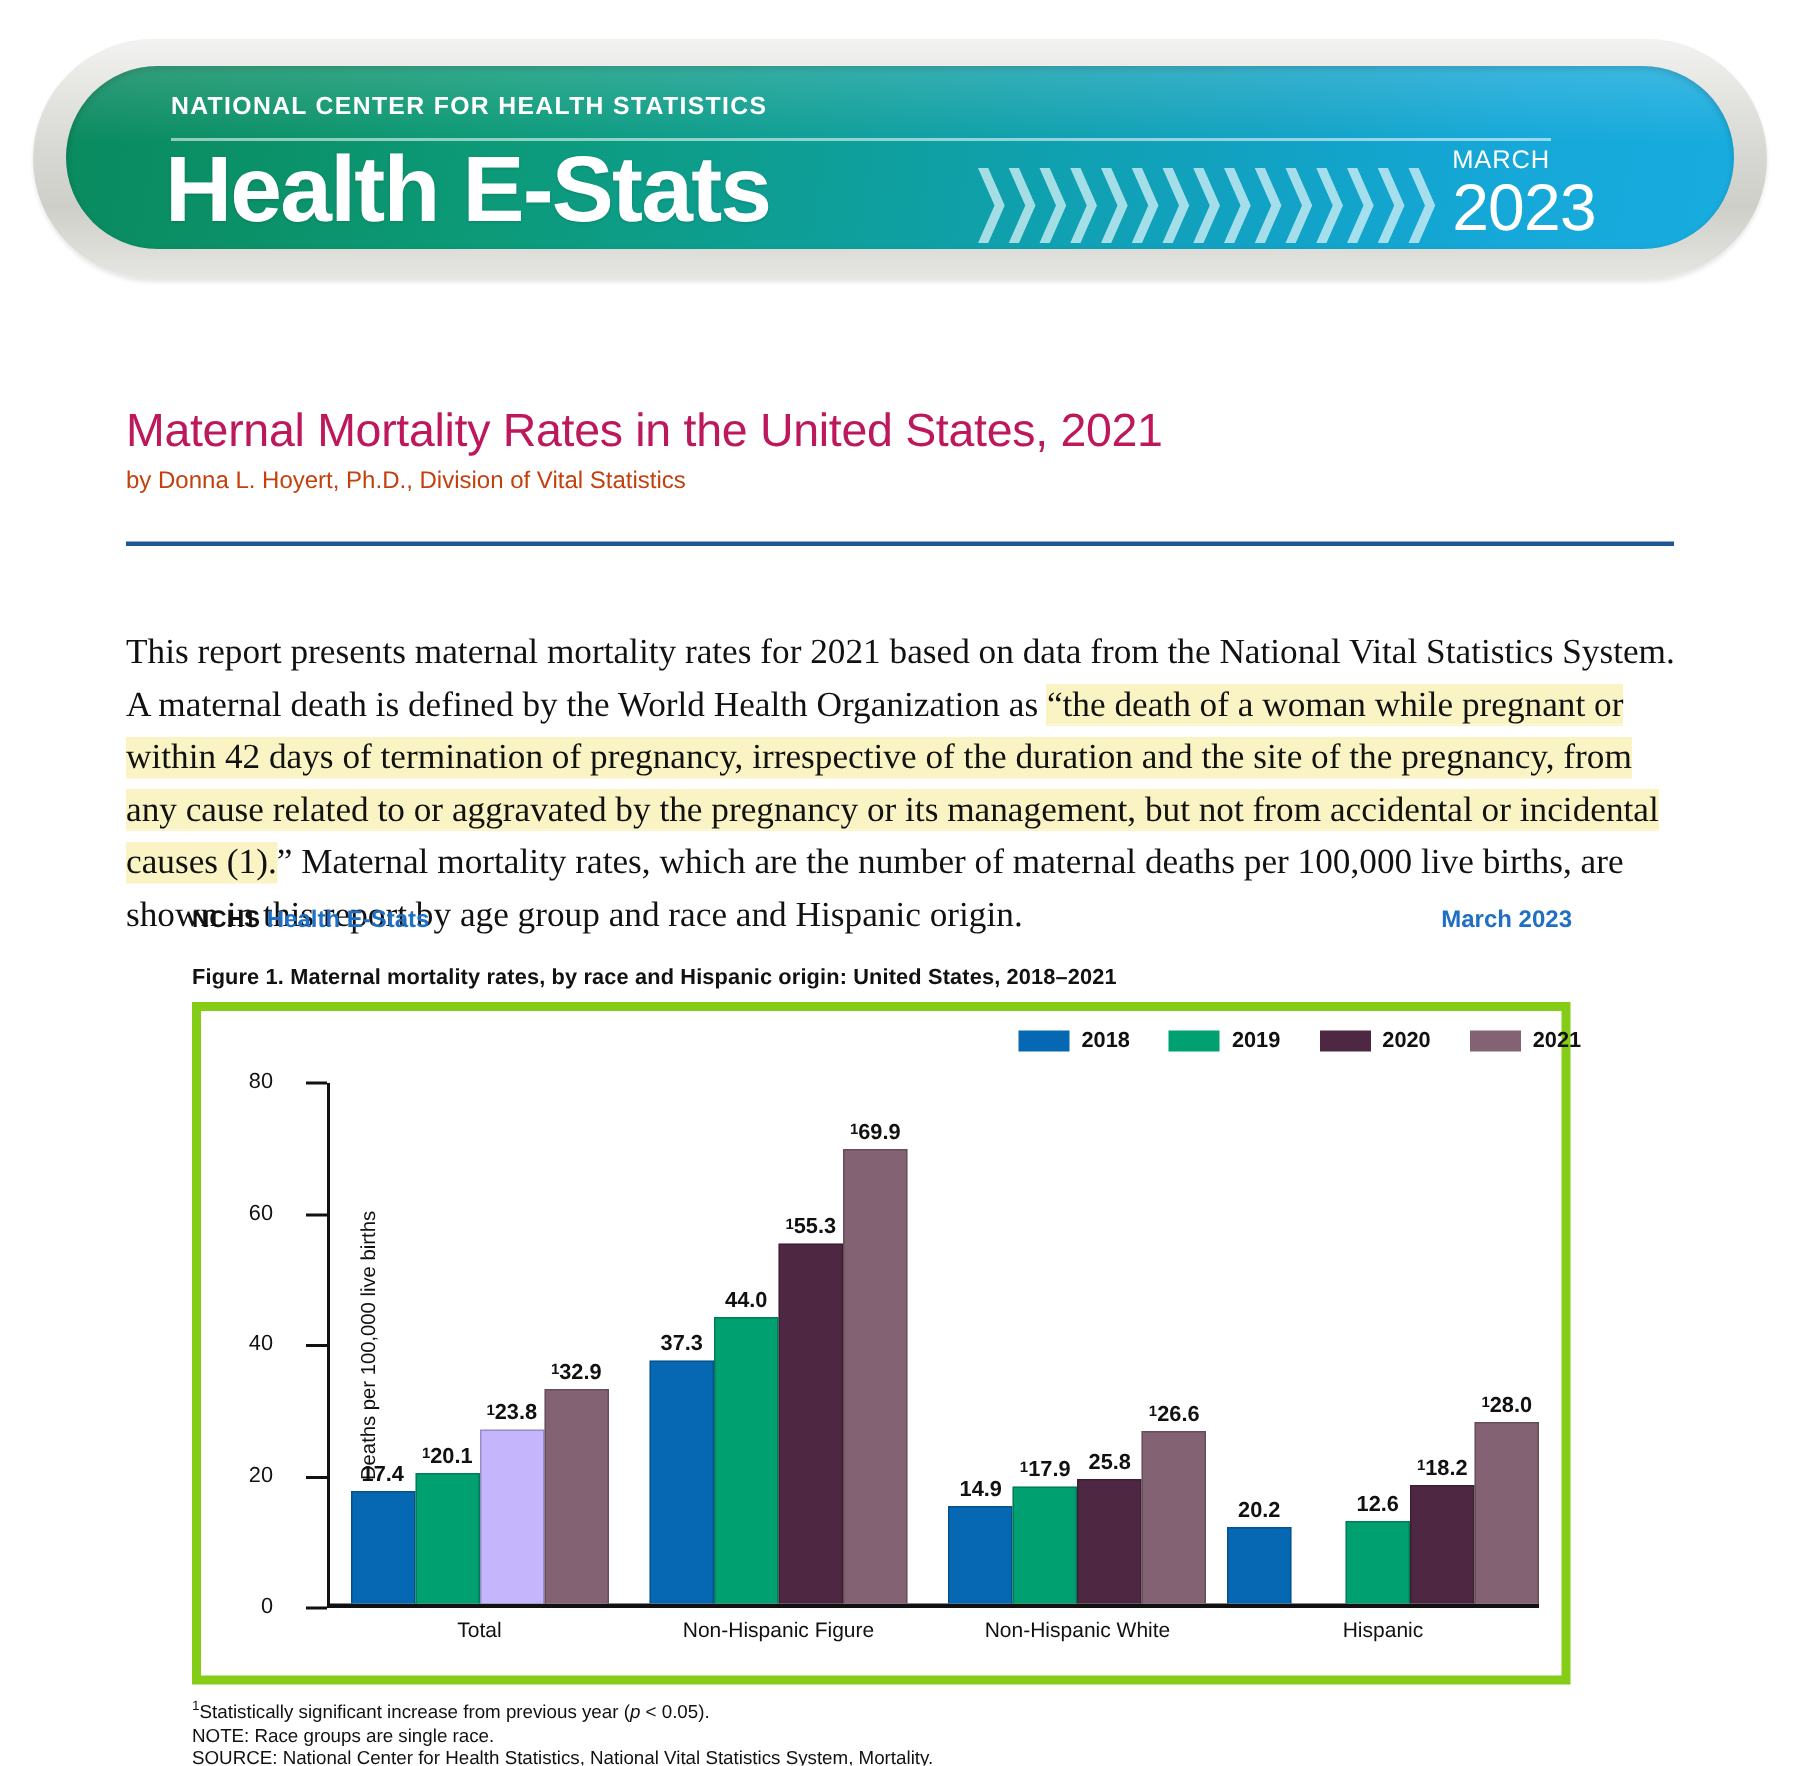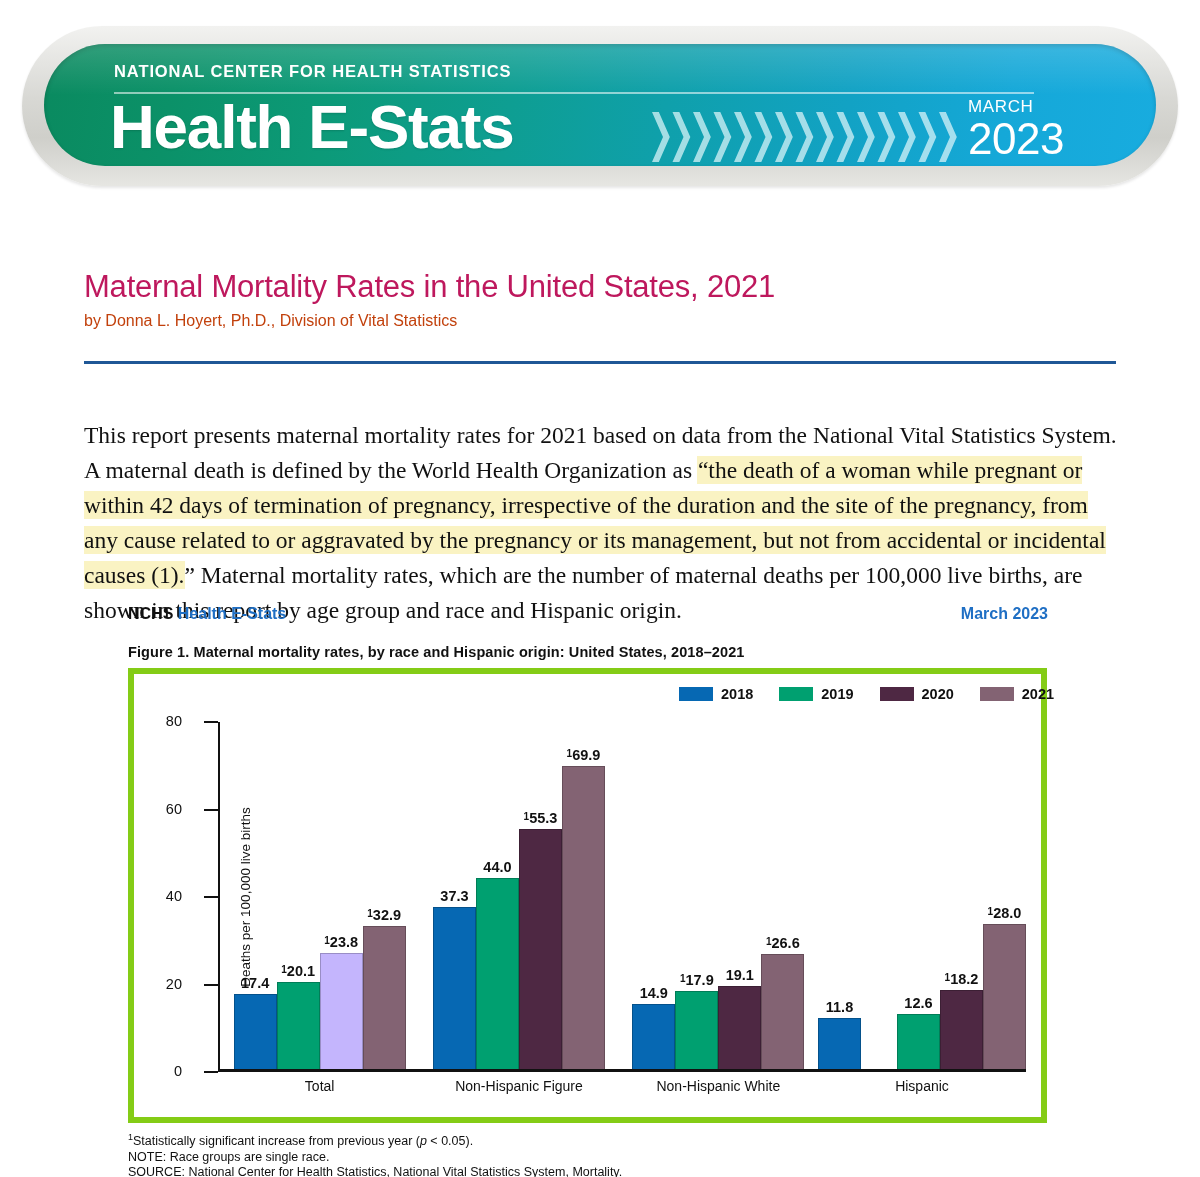--- a/index.html
+++ b/index.html
@@ -374,38 +374,38 @@
           <div class="glabel">Non-Hispanic Figure</div>
         </div>
         <div class="group">
           <div class="bar" style="height: 64.6287px; background: rgb(6, 104, 179);">
             <div class="val">14.9</div>
           </div>
           <div class="bar" style="height: 77.6412px; background: rgb(0, 160, 112);">
             <div class="val"><sup>1</sup>17.9</div>
           </div>
           <div class="bar" style="height: 82.8462px; background: rgb(78, 40, 67);">
-            <div class="val">19.1</div>
+            <div class="val">25.8</div>
           </div>
           <div class="bar" style="height: 115.377px; background: rgb(131, 99, 115); padding-left: 13px;">
             <div class="val"><sup>1</sup>26.6</div>
           </div>
           <div class="glabel">Non-Hispanic White</div>
         </div>
         <div class="group">
           <div class="bar" style="height: 51.1825px; background: rgb(6, 104, 179);">
-            <div class="val">11.8</div>
+            <div class="val">20.2</div>
           </div>
           <div class="bar" style="height: 54.6525px; background: rgb(0, 160, 112); margin-left: 36px;">
             <div class="val">12.6</div>
           </div>
           <div class="bar" style="height: 78.9425px; background: rgb(78, 40, 67);">
             <div class="val"><sup>1</sup>18.2</div>
           </div>
-          <div class="bar" style="height: 145px; background: rgb(131, 99, 115);">
+          <div class="bar" style="height: 121px; background: rgb(131, 99, 115);">
             <div class="val"><sup>1</sup>28.0</div>
           </div>
           <div class="glabel">Hispanic</div>
         </div>
       </div>
   </div>
 </div>
 
 <div class="fig-notes">
   <div><sup>1</sup><span>Statistically significant increase from previous year (</span><i>p</i><span> &lt; 0.05).</span></div>

